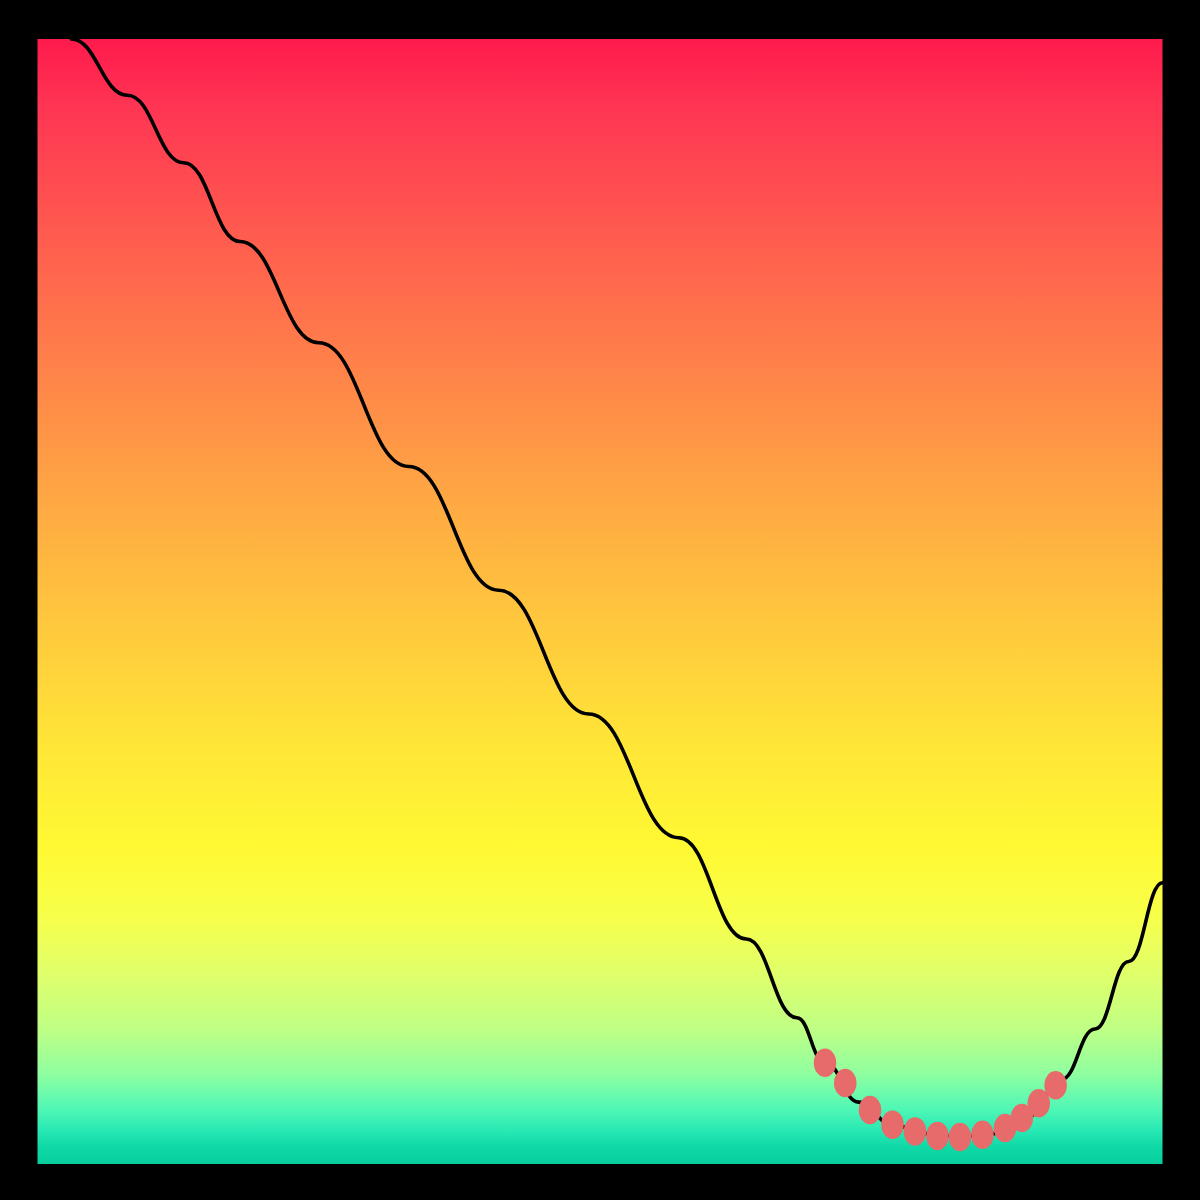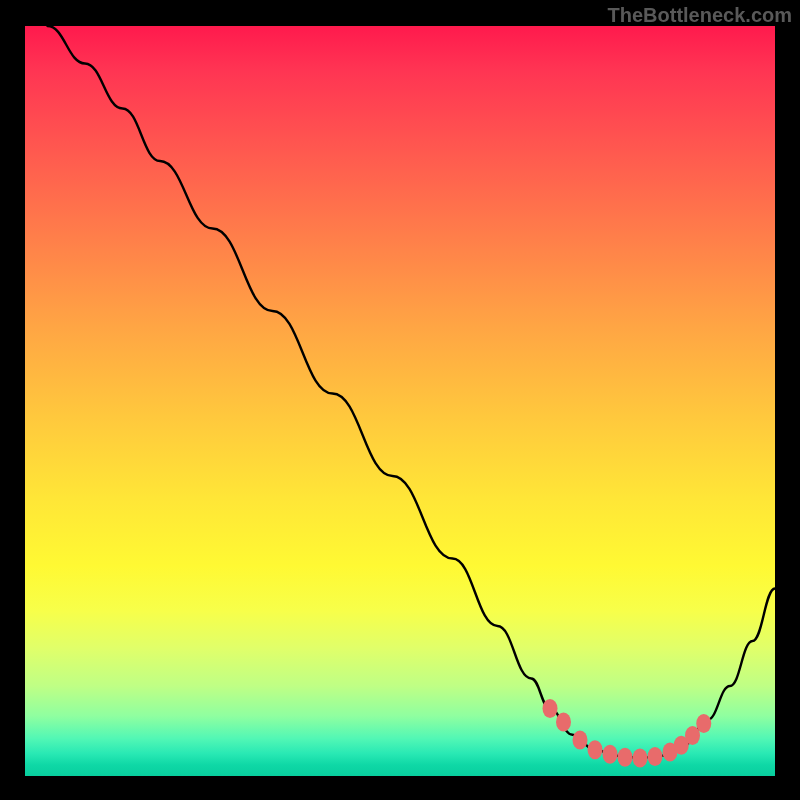--- a/index.html
+++ b/index.html
@@ -77,21 +77,20 @@
   }
   .beads .bead {
     fill: #e86b6b;
   }
 </style>
 </head>
 <body>
 
 <div class="outer">
 
-  <div class="watermark">TheBottleneck.com</div>
 
   <div class="plot-frame">
     <div class="gradient-bg"></div>
 
     <svg class="curve" viewBox="0 0 750 750" preserveAspectRatio="none">
       <path id="series-path" class="series-path" d="M 22.5 0 C 39.375 0 43.125 37.5 60 37.5 C 76.875 37.5 80.625 82.5 97.5 82.5 C 114.375 82.5 118.125 135 135 135 C 158.625 135 163.875 202.5 187.5 202.5 C 214.5 202.5 220.5 285 247.5 285 C 274.5 285 280.5 367.5 307.5 367.5 C 334.5 367.5 340.5 450 367.5 450 C 394.5 450 400.5 532.5 427.49999999999994 532.5 C 447.74999999999994 532.5 452.25 600 472.5 600 C 487.6875 600 491.06250000000006 652.5 506.25000000000006 652.5 C 514.6875 652.5 516.5625 682.5 525 682.5 C 535.125 682.5 537.375 708.75 547.5 708.75 C 557.625 708.75 559.875 723.75 570 723.75 C 580.125 723.75 582.375 729.75 592.5 729.75 C 602.625 729.75 604.875 732 615 732 C 625.125 732 627.375 729.75 637.5 729.75 C 647.625 729.75 649.875 718.5 660 718.5 C 670.125 718.5 672.375 693.75 682.5 693.75 C 692.625 693.75 694.875 660 705 660 C 715.125 660 717.375 615 727.5 615 C 737.625 615 739.875 562.5 750 562.5" stroke="#000000"></path>
       <g id="beads" class="beads">
           <ellipse cx="525" cy="682.5" rx="7.5" ry="9.5" class="bead" fill="#e86b6b"></ellipse>
           <ellipse cx="538.5" cy="696" rx="7.5" ry="9.5" class="bead" fill="#e86b6b"></ellipse>
           <ellipse cx="555" cy="714" rx="7.5" ry="9.5" class="bead" fill="#e86b6b"></ellipse>

